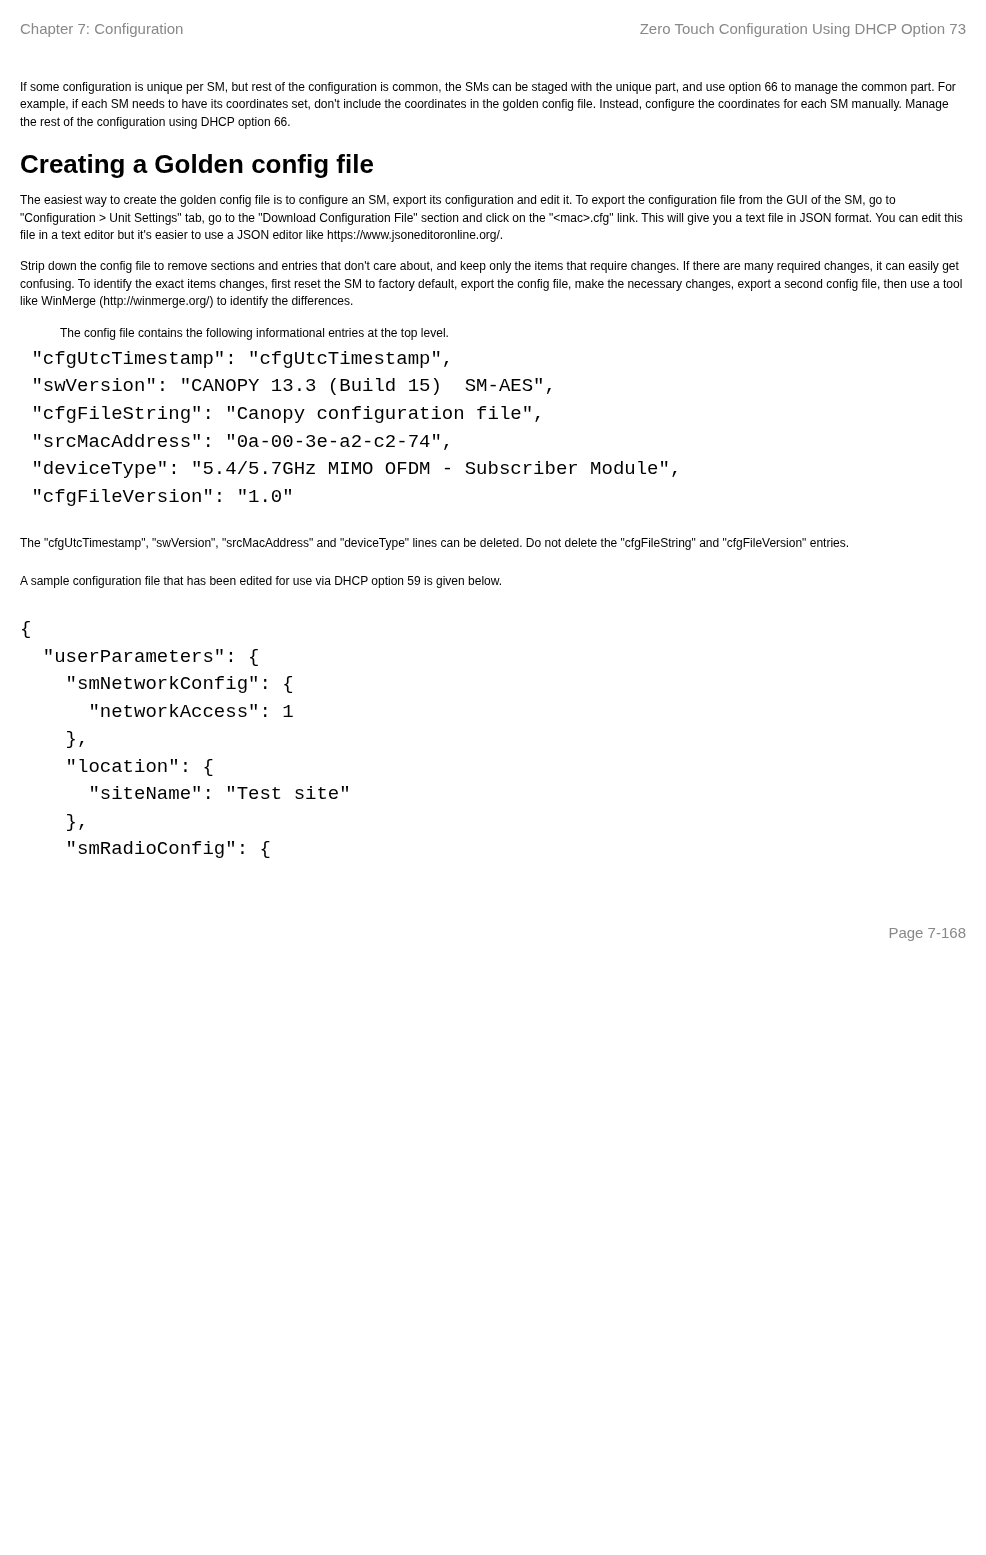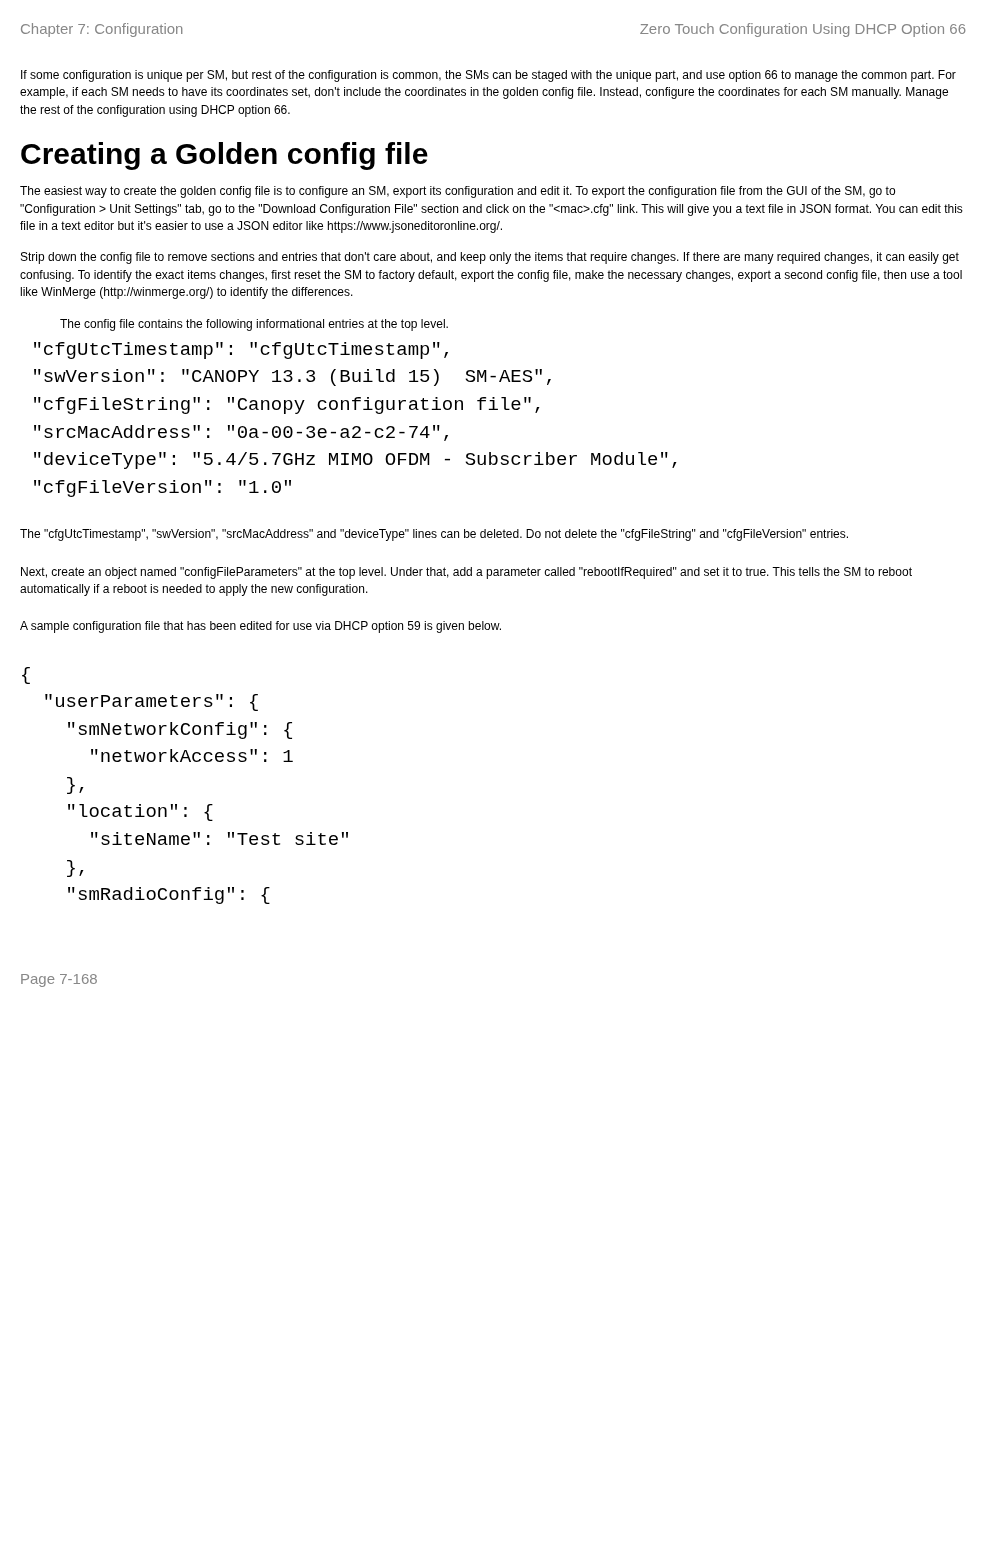--- a/index.html
+++ b/index.html
@@ -12,72 +12,71 @@
     box-sizing: border-box;
   }
   .page {
     padding: 20px 20px 40px 20px;
   }
   .header {
     display: flex;
     justify-content: space-between;
     font-size: 15px;
     color: #888;
-    margin-bottom: 30px;
+    margin-bottom: 42px;
   }
   .para {
     font-size: 12px;
     line-height: 1.45;
     margin: 0 0 14px 0;
   }
   .h2 {
-    font-size: 30px;
+    font-size: 26px;
     font-weight: bold;
     margin: 18px 0 12px 0;
   }
   .code {
     font-family: "Courier New", Courier, monospace;
     font-size: 19px;
     white-space: pre;
     line-height: 1.45;
     word-wrap: normal;
   }
   .footer {
-    text-align: left;
+    text-align: right;
     font-size: 15px;
     color: #888;
     margin-top: 60px;
   }
 </style>
 </head>
 <body>
 
 <div class="page">
   <div class="header">
     <span>Chapter 7:  Configuration</span>
-    <span>Zero Touch Configuration Using DHCP Option 66</span>
+    <span>Zero Touch Configuration Using DHCP Option 73</span>
   </div>
 
   <p class="para">If some configuration is unique per SM, but rest of the configuration is common, the SMs can be staged with the unique part, and use option 66 to manage the common part. For example, if each SM needs to have its coordinates set, don't include the coordinates in the golden config file. Instead, configure the coordinates for each SM manually. Manage the rest of the configuration using DHCP option 66.</p>
 
   <div class="h2">Creating a Golden config file</div>
 
   <p class="para">The easiest way to create the golden config file is to configure an SM, export its configuration and edit it. To export the configuration file from the GUI of the SM, go to "Configuration &gt; Unit Settings" tab, go to the "Download Configuration File" section and click on the "&lt;mac&gt;.cfg" link. This will give you a text file in JSON format. You can edit this file in a text editor but it's easier to use a JSON editor like https://www.jsoneditoronline.org/.</p>
   <p class="para">Strip down the config file to remove sections and entries that don't care about, and keep only the items that require changes. If there are many required changes, it can easily get confusing. To identify the exact items changes, first reset the SM to factory default, export the config file, make the necessary changes, export a second config file, then use a tool like WinMerge (http://winmerge.org/) to identify the differences.</p>
   <p class="para" style="margin-bottom:4px;margin-left:40px;">The config file contains the following informational entries at the top level.</p>
 
   <div class="code"> "cfgUtcTimestamp": "cfgUtcTimestamp",
  "swVersion": "CANOPY 13.3 (Build 15)  SM-AES",
  "cfgFileString": "Canopy configuration file",
  "srcMacAddress": "0a-00-3e-a2-c2-74",
  "deviceType": "5.4/5.7GHz MIMO OFDM - Subscriber Module",
  "cfgFileVersion": "1.0"</div>
 
   <p class="para" style="margin-top:24px;">The "cfgUtcTimestamp", "swVersion", "srcMacAddress" and "deviceType" lines can be deleted. Do not delete the "cfgFileString" and "cfgFileVersion" entries.</p>
-  <p class="para" style="margin-top:20px;">Next, create an object named "configFileParameters" at the top level. Under that, add a parameter called "rebootIfRequired" and set it to true.  This tells the SM to reboot automatically if a reboot is needed to apply the new configuration.</p>
   <p class="para" style="margin-top:20px; margin-bottom:26px;">A sample configuration file that has been edited for use via DHCP option 59 is given below.</p>
 
   <div class="code">{
   "userParameters": {
     "smNetworkConfig": {
       "networkAccess": 1
     },
     "location": {
       "siteName": "Test site"
     },

